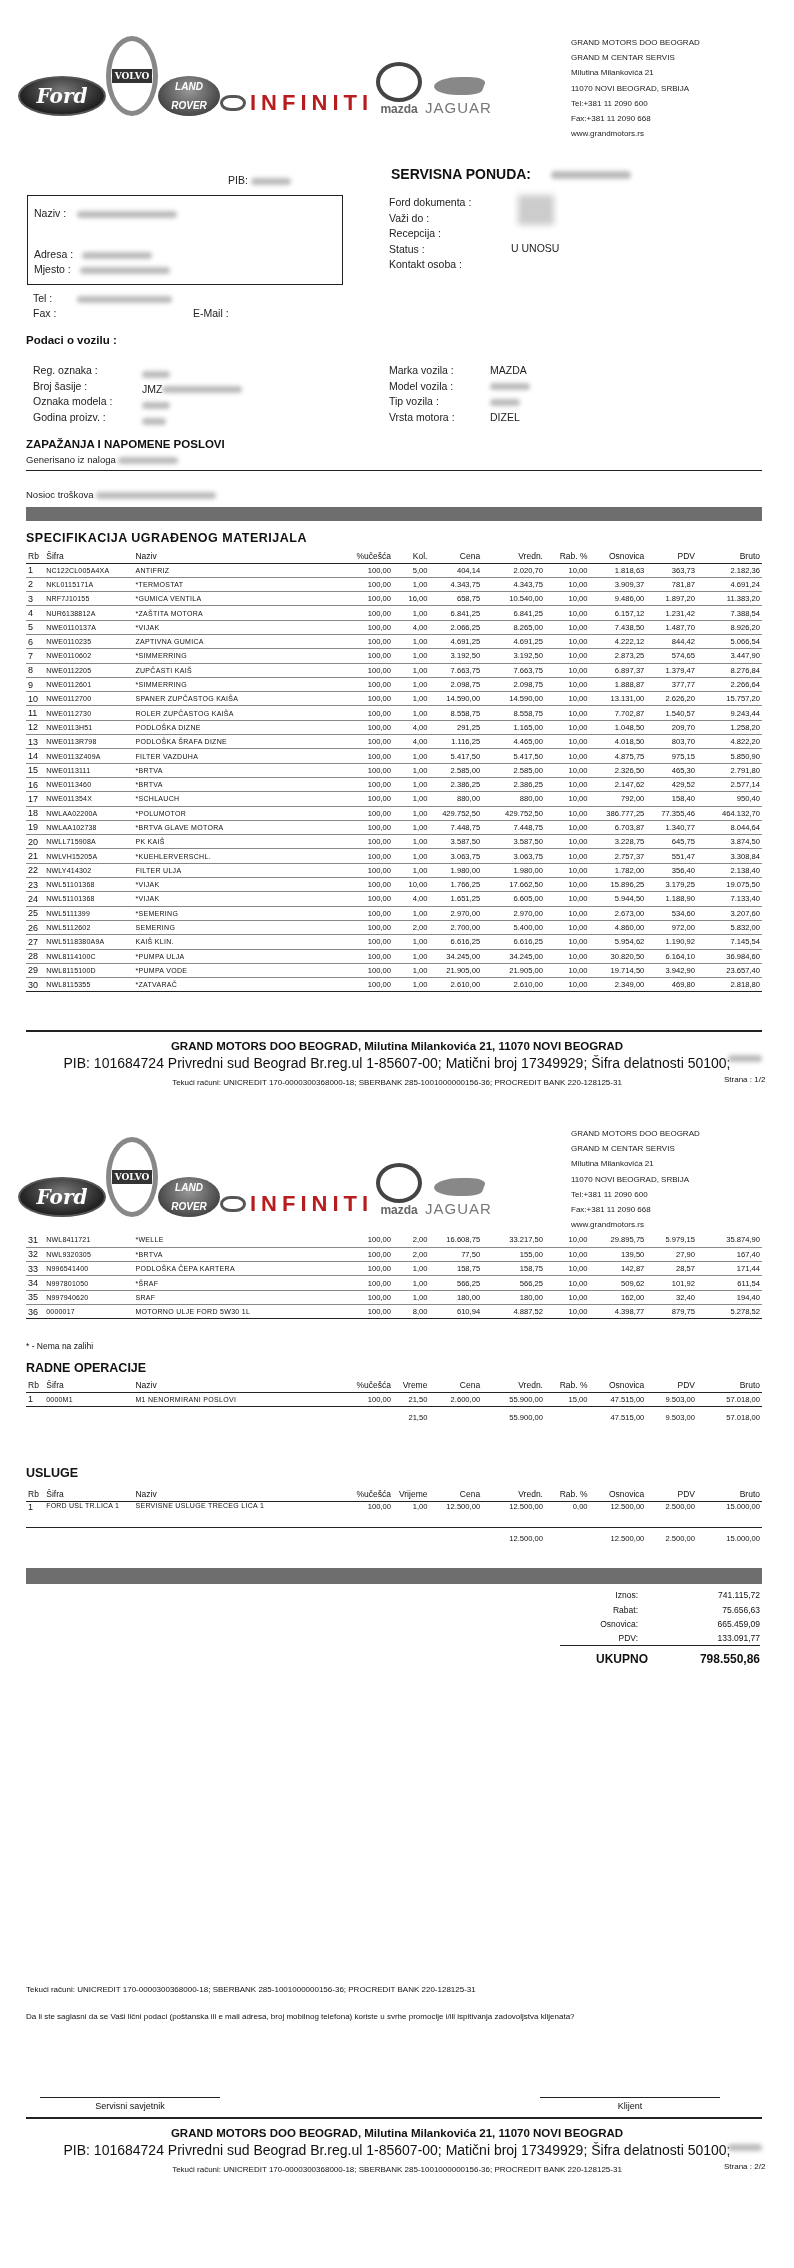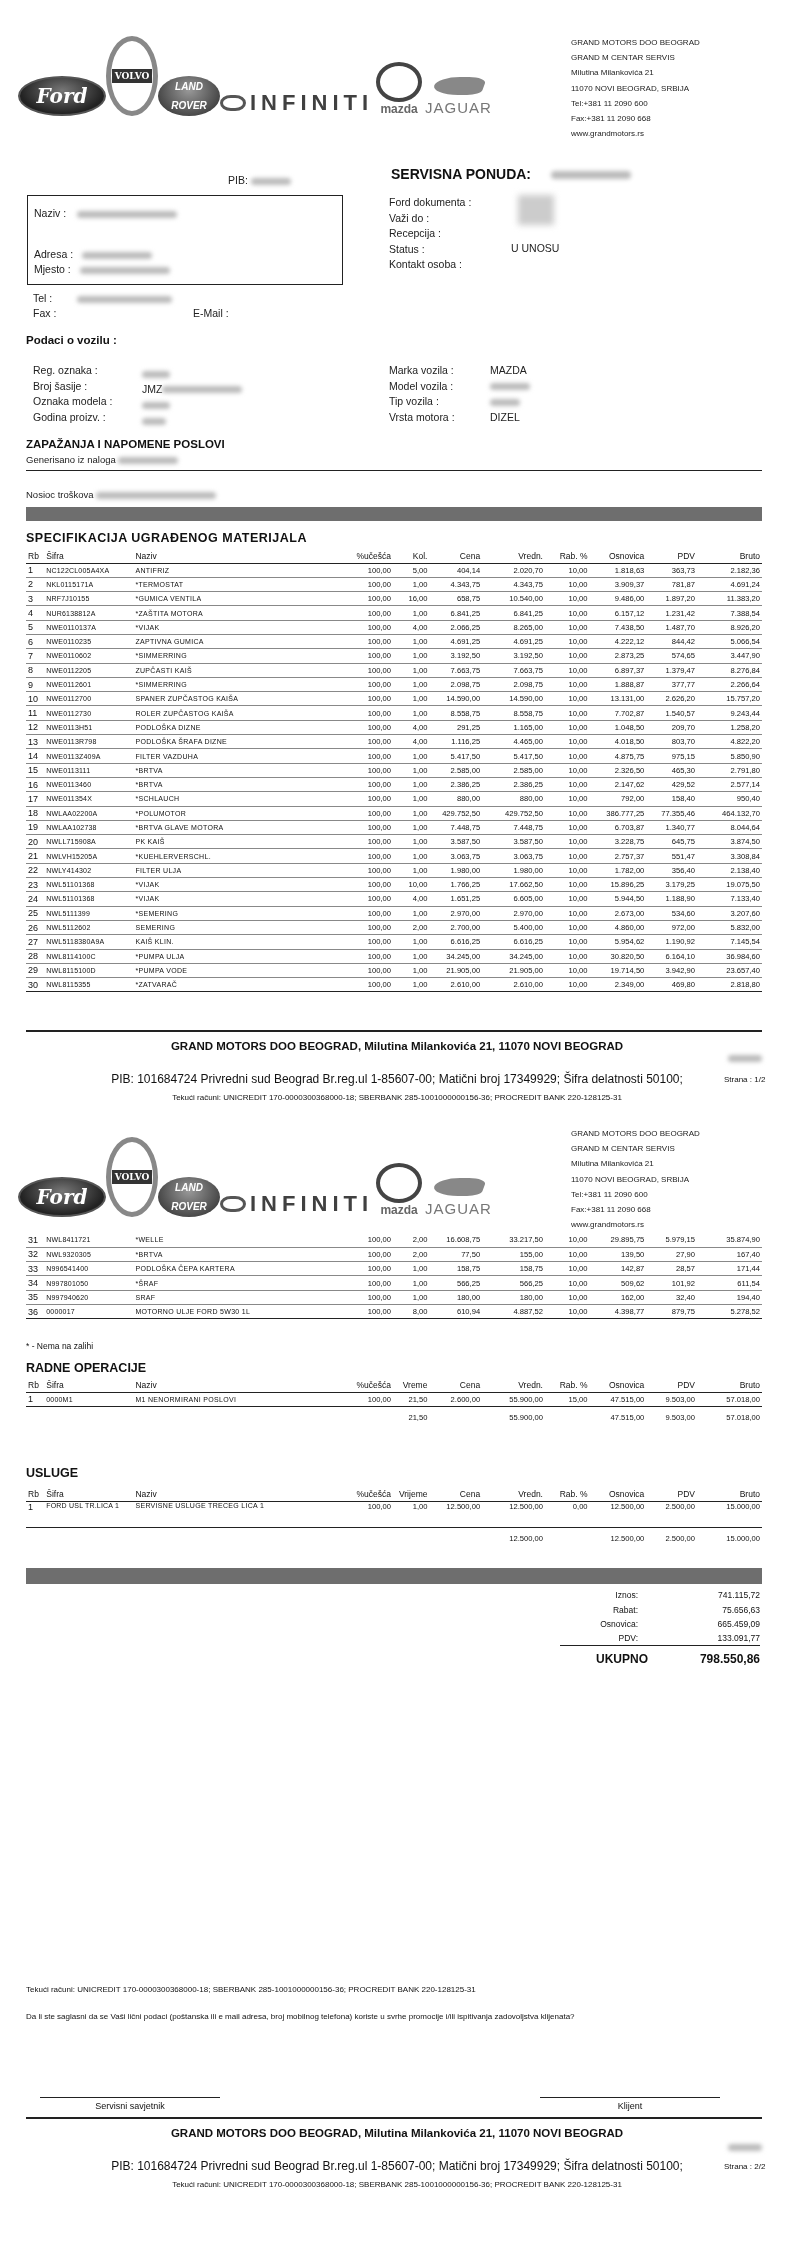--- a/index.html
+++ b/index.html
@@ -4,21 +4,21 @@
 <style>
 *{box-sizing:border-box;margin:0;padding:0}
 body{width:794px;height:2268px;background:#fff;font-family:"Liberation Sans",sans-serif;color:#111;position:relative;overflow:hidden}
 .abs{position:absolute}
 .logos{position:absolute;left:18px;height:90px;width:540px;display:flex;align-items:flex-end;}
 .oval{border-radius:50%;background:radial-gradient(ellipse at 50% 35%,#777,#222 70%);color:#fff;display:flex;align-items:center;justify-content:center;font-weight:bold;font-style:italic}
 .ford{width:88px;height:40px;font-family:"DejaVu Serif",serif;font-size:20px;border:2px solid #555}
 .volvo{width:52px;height:80px;border-radius:50%;border:5px solid #888;display:flex;align-items:center;justify-content:center;position:relative}
 .volvo span{background:#333;color:#fff;font-size:9px;font-weight:bold;padding:2px 3px;font-family:"DejaVu Serif",serif}
 .lr{width:62px;height:40px;font-size:10px;line-height:19px;text-align:center;background:radial-gradient(ellipse at 50% 35%,#999,#444 75%)}
-.infiniti{display:flex;align-items:center;gap:4px;font-size:22px;letter-spacing:5px;color:#404040;font-weight:bold}
+.infiniti{display:flex;align-items:center;gap:4px;font-size:22px;letter-spacing:5px;color:#b91c1c;font-weight:bold}
 .inf-mark{width:26px;height:16px;border:3px solid #555;border-radius:50%/60%}
 .mazda{display:flex;flex-direction:column;align-items:center;width:52px}
 .mazda-mark{width:46px;height:40px;border:4px solid #444;border-radius:50%}
 .mazda-word{font-size:12px;color:#666;font-weight:bold}
 .jaguar{display:flex;flex-direction:column;align-items:center;color:#777;font-size:15px;letter-spacing:1px}
 .jag-cat{width:50px;height:18px;background:#888;border-radius:50% 40% 30% 60%;transform:skewX(-20deg);margin-bottom:4px}
 .company{position:absolute;left:571px;font-size:8px;line-height:15.2px;color:#222}
 .company div{white-space:nowrap}
 .blur{display:inline-block;background:#bbb;border-radius:6px;filter:blur(2px);height:7px;vertical-align:middle}
 .lbl{font-size:10.5px;color:#222;white-space:nowrap}
@@ -27,21 +27,21 @@
 table.items th.l{text-align:left}
 table.items td{height:14.3px;padding:0 2px;text-align:right;border-bottom:1px solid #888;white-space:nowrap}
 table.items td.l{text-align:left}
 table.items td.rb{font-size:9px}
 table.items td.code{font-size:7px;letter-spacing:.2px}
 table.items td.name{font-size:7px;letter-spacing:.3px}
 table.items tr.last td{border-bottom:1.5px solid #222}
 table.items tr.tot td{border:none;height:22px}
 .footer{position:absolute;left:0;width:794px;text-align:center}
 .footer .f1{font-weight:bold;font-size:11.5px}
-.footer .f2{font-size:12px;margin-top:20px}
+.footer .f2{font-size:14px;margin-top:3px}
 .footer .f3{font-size:8px;margin-top:7px}
 .page-no{position:absolute;left:724px;font-size:8px}
 .bar{position:absolute;left:26px;width:736px;background:#6e6e6e}
 .hr{position:absolute;background:#222;height:1px}
 .sum{position:absolute;left:560px;width:200px;font-size:8.5px}
 .sum .row{display:flex;justify-content:space-between;height:14.5px;align-items:center}
 .sum .k{width:90px;text-align:right;padding-right:12px}
 .sum .v{width:70px;text-align:right}
 </style>
 </head>

